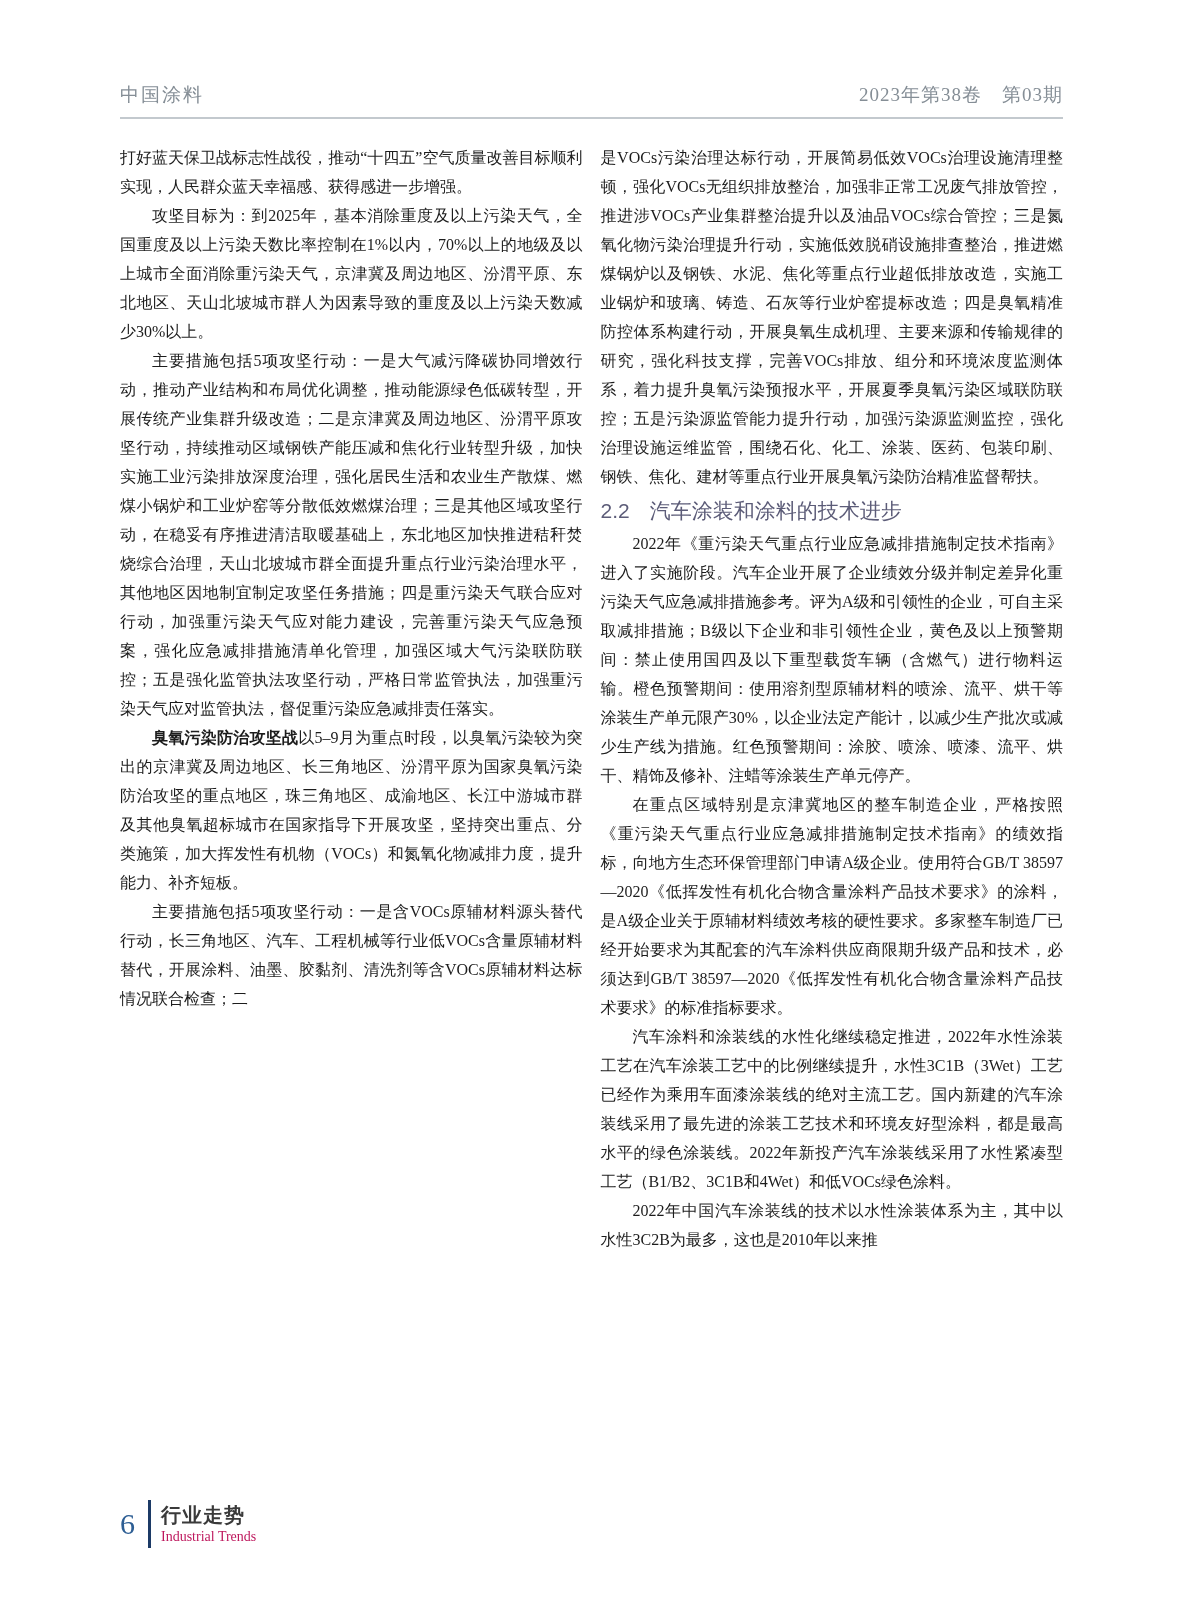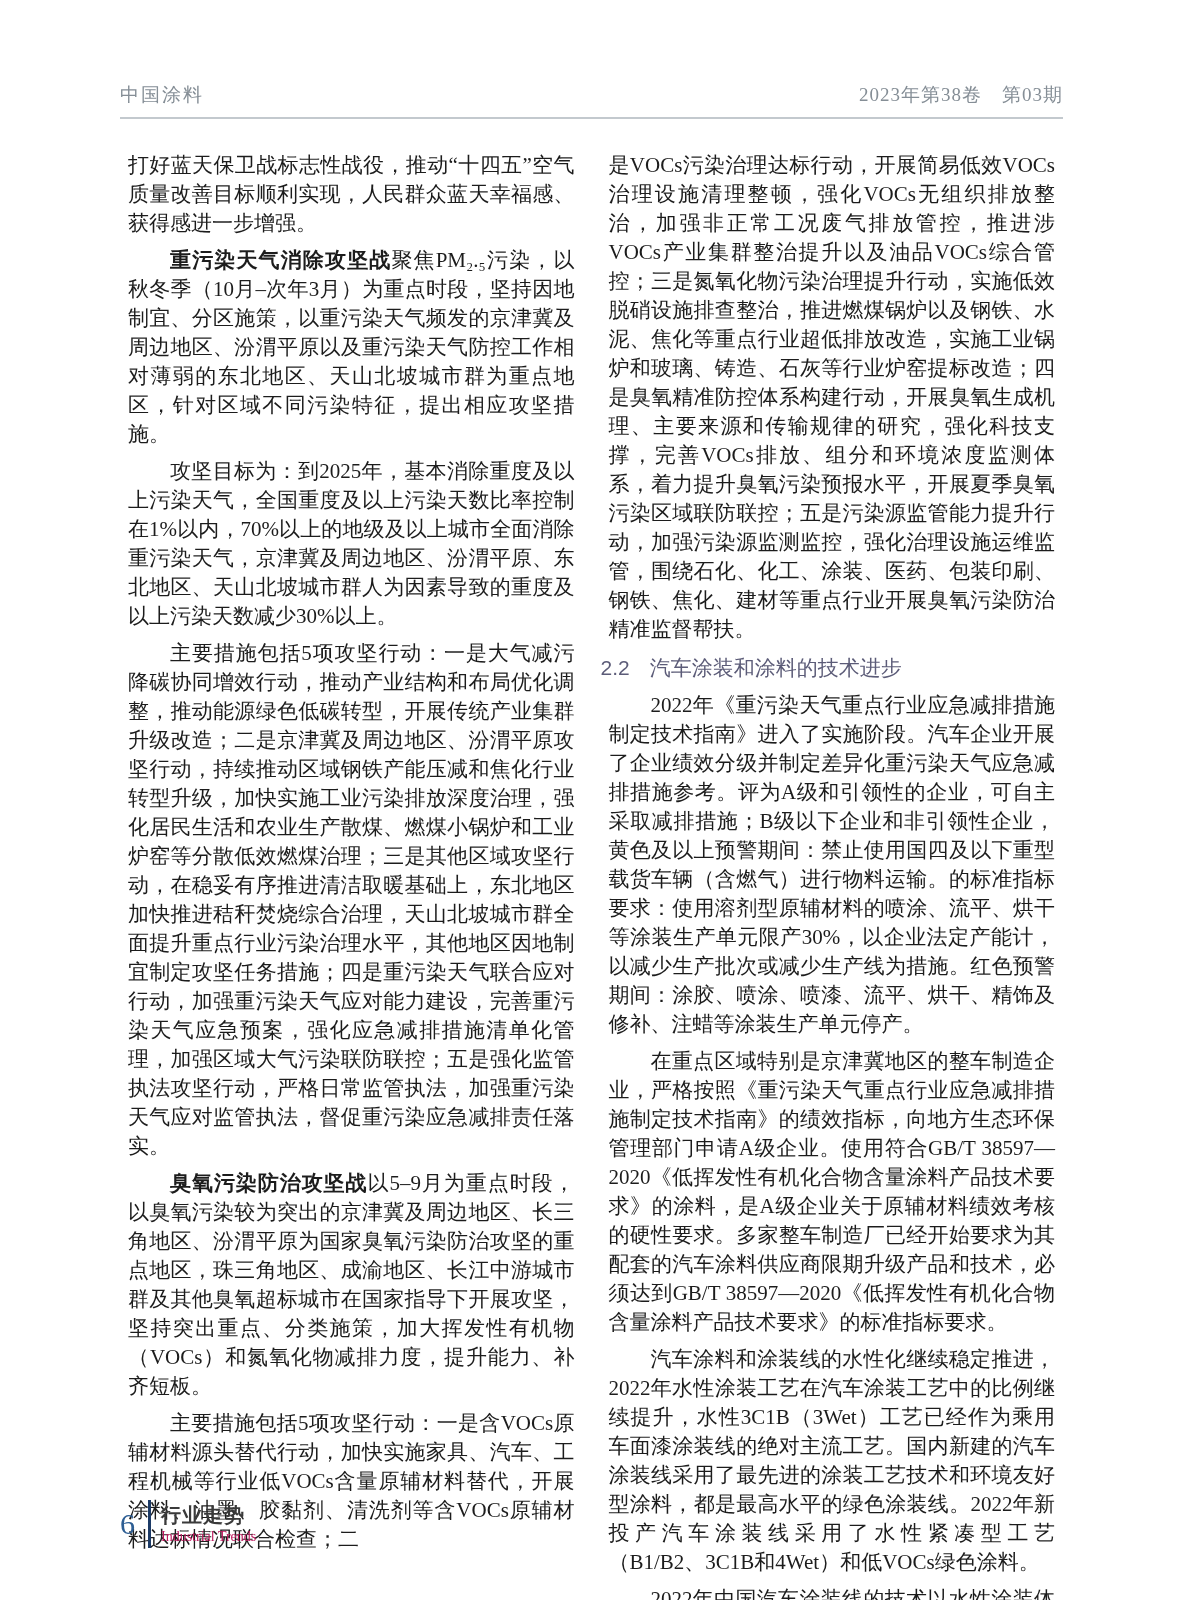--- a/index.html
+++ b/index.html
@@ -22,22 +22,22 @@
     border-bottom:2px solid #c3c9ce;
     letter-spacing:2px;
   }
   .page-header .issue{letter-spacing:1px;}
   
   .columns{
     display:flex;gap:18px;margin-top:24px;
   }
   .col{flex:1 1 0;text-align:justify;}
   .col p{
-    margin:8px;
-    font-size:21px;
+    margin:0;
+    font-size:16px;
     line-height:29px;
     text-indent:2em;
     text-align:justify;
   }
   .col p.cont{text-indent:0;}
   .lead{font-weight:bold;}
   
   .section-heading{
     margin:4px 0 3px 0;
     font-family:"Liberation Sans","DejaVu Sans",sans-serif;
@@ -81,31 +81,30 @@
 
   <header class="page-header">
     <span class="journal">中国涂料</span>
     <span class="issue">2023年第38卷　第03期</span>
   </header>
 
   <div class="columns">
 
     <div class="col">
       <p class="cont"><span>打好蓝天保卫战标志性战役，推动“十四五”空气质量改善目标顺利实现，人民群众蓝天幸福感、获得感进一步增强。</span></p>
-      <p><span class="lead">重污染天气消除攻坚战</span><span>聚焦PM₂.₅污染，以秋冬季（10月–次年3月）为重点时段，坚持因地制宜、分区施策，以重污染天气频发的京津冀及周边地区、汾渭平原以及重污染天气防控工作相对薄弱的东北地区、天山北坡城市群为重点地区，针对区域不同污染特征，提出相应攻坚措施。</span></p>
       <p><span>攻坚目标为：到2025年，基本消除重度及以上污染天气，全国重度及以上污染天数比率控制在1%以内，70%以上的地级及以上城市全面消除重污染天气，京津冀及周边地区、汾渭平原、东北地区、天山北坡城市群人为因素导致的重度及以上污染天数减少30%以上。</span></p>
       <p><span>主要措施包括5项攻坚行动：一是大气减污降碳协同增效行动，推动产业结构和布局优化调整，推动能源绿色低碳转型，开展传统产业集群升级改造；二是京津冀及周边地区、汾渭平原攻坚行动，持续推动区域钢铁产能压减和焦化行业转型升级，加快实施工业污染排放深度治理，强化居民生活和农业生产散煤、燃煤小锅炉和工业炉窑等分散低效燃煤治理；三是其他区域攻坚行动，在稳妥有序推进清洁取暖基础上，东北地区加快推进秸秆焚烧综合治理，天山北坡城市群全面提升重点行业污染治理水平，其他地区因地制宜制定攻坚任务措施；四是重污染天气联合应对行动，加强重污染天气应对能力建设，完善重污染天气应急预案，强化应急减排措施清单化管理，加强区域大气污染联防联控；五是强化监管执法攻坚行动，严格日常监管执法，加强重污染天气应对监管执法，督促重污染应急减排责任落实。</span></p>
       <p><span class="lead">臭氧污染防治攻坚战</span><span>以5–9月为重点时段，以臭氧污染较为突出的京津冀及周边地区、长三角地区、汾渭平原为国家臭氧污染防治攻坚的重点地区，珠三角地区、成渝地区、长江中游城市群及其他臭氧超标城市在国家指导下开展攻坚，坚持突出重点、分类施策，加大挥发性有机物（VOCs）和氮氧化物减排力度，提升能力、补齐短板。</span></p>
-      <p><span>主要措施包括5项攻坚行动：一是含VOCs原辅材料源头替代行动，加快实施家具、汽车、工程机械等行业低VOCs含量原辅材料替代，开展涂料、油墨、胶黏剂、清洗剂等含VOCs原辅材料达标情况联合检查；二</span></p>
+      <p><span>主要措施包括5项攻坚行动：一是含VOCs原辅材料源头替代行动，长三角地区、汽车、工程机械等行业低VOCs含量原辅材料替代，开展涂料、油墨、胶黏剂、清洗剂等含VOCs原辅材料达标情况联合检查；二</span></p>
     </div>
 
     <div class="col">
       <p class="cont"><span>是VOCs污染治理达标行动，开展简易低效VOCs治理设施清理整顿，强化VOCs无组织排放整治，加强非正常工况废气排放管控，推进涉VOCs产业集群整治提升以及油品VOCs综合管控；三是氮氧化物污染治理提升行动，实施低效脱硝设施排查整治，推进燃煤锅炉以及钢铁、水泥、焦化等重点行业超低排放改造，实施工业锅炉和玻璃、铸造、石灰等行业炉窑提标改造；四是臭氧精准防控体系构建行动，开展臭氧生成机理、主要来源和传输规律的研究，强化科技支撑，完善VOCs排放、组分和环境浓度监测体系，着力提升臭氧污染预报水平，开展夏季臭氧污染区域联防联控；五是污染源监管能力提升行动，加强污染源监测监控，强化治理设施运维监管，围绕石化、化工、涂装、医药、包装印刷、钢铁、焦化、建材等重点行业开展臭氧污染防治精准监督帮扶。</span></p>
       <h3 class="section-heading"><span class="num">2.2</span><span>汽车涂装和涂料的技术进步</span></h3>
-      <p><span>2022年《重污染天气重点行业应急减排措施制定技术指南》进入了实施阶段。汽车企业开展了企业绩效分级并制定差异化重污染天气应急减排措施参考。评为A级和引领性的企业，可自主采取减排措施；B级以下企业和非引领性企业，黄色及以上预警期间：禁止使用国四及以下重型载货车辆（含燃气）进行物料运输。的标准指标要求：使用溶剂型原辅材料的喷涂、流平、烘干等涂装生产单元限产30%，以企业法定产能计，以减少生产批次或减少生产线为措施。红色预警期间：涂胶、喷涂、喷漆、流平、烘干、精饰及修补、注蜡等涂装生产单元停产。</span></p>
+      <p><span>2022年《重污染天气重点行业应急减排措施制定技术指南》进入了实施阶段。汽车企业开展了企业绩效分级并制定差异化重污染天气应急减排措施参考。评为A级和引领性的企业，可自主采取减排措施；B级以下企业和非引领性企业，黄色及以上预警期间：禁止使用国四及以下重型载货车辆（含燃气）进行物料运输。橙色预警期间：使用溶剂型原辅材料的喷涂、流平、烘干等涂装生产单元限产30%，以企业法定产能计，以减少生产批次或减少生产线为措施。红色预警期间：涂胶、喷涂、喷漆、流平、烘干、精饰及修补、注蜡等涂装生产单元停产。</span></p>
       <p><span>在重点区域特别是京津冀地区的整车制造企业，严格按照《重污染天气重点行业应急减排措施制定技术指南》的绩效指标，向地方生态环保管理部门申请A级企业。使用符合GB/T 38597—2020《低挥发性有机化合物含量涂料产品技术要求》的涂料，是A级企业关于原辅材料绩效考核的硬性要求。多家整车制造厂已经开始要求为其配套的汽车涂料供应商限期升级产品和技术，必须达到GB/T 38597—2020《低挥发性有机化合物含量涂料产品技术要求》的标准指标要求。</span></p>
       <p><span>汽车涂料和涂装线的水性化继续稳定推进，2022年水性涂装工艺在汽车涂装工艺中的比例继续提升，水性3C1B（3Wet）工艺已经作为乘用车面漆涂装线的绝对主流工艺。国内新建的汽车涂装线采用了最先进的涂装工艺技术和环境友好型涂料，都是最高水平的绿色涂装线。2022年新投产汽车涂装线采用了水性紧凑型工艺（B1/B2、3C1B和4Wet）和低VOCs绿色涂料。</span></p>
       <p><span>2022年中国汽车涂装线的技术以水性涂装体系为主，其中以水性3C2B为最多，这也是2010年以来推</span></p>
     </div>
 
   </div>
 
   <footer class="page-footer">
     <span class="page-number">6</span>
     <span class="footer-bar"></span>

